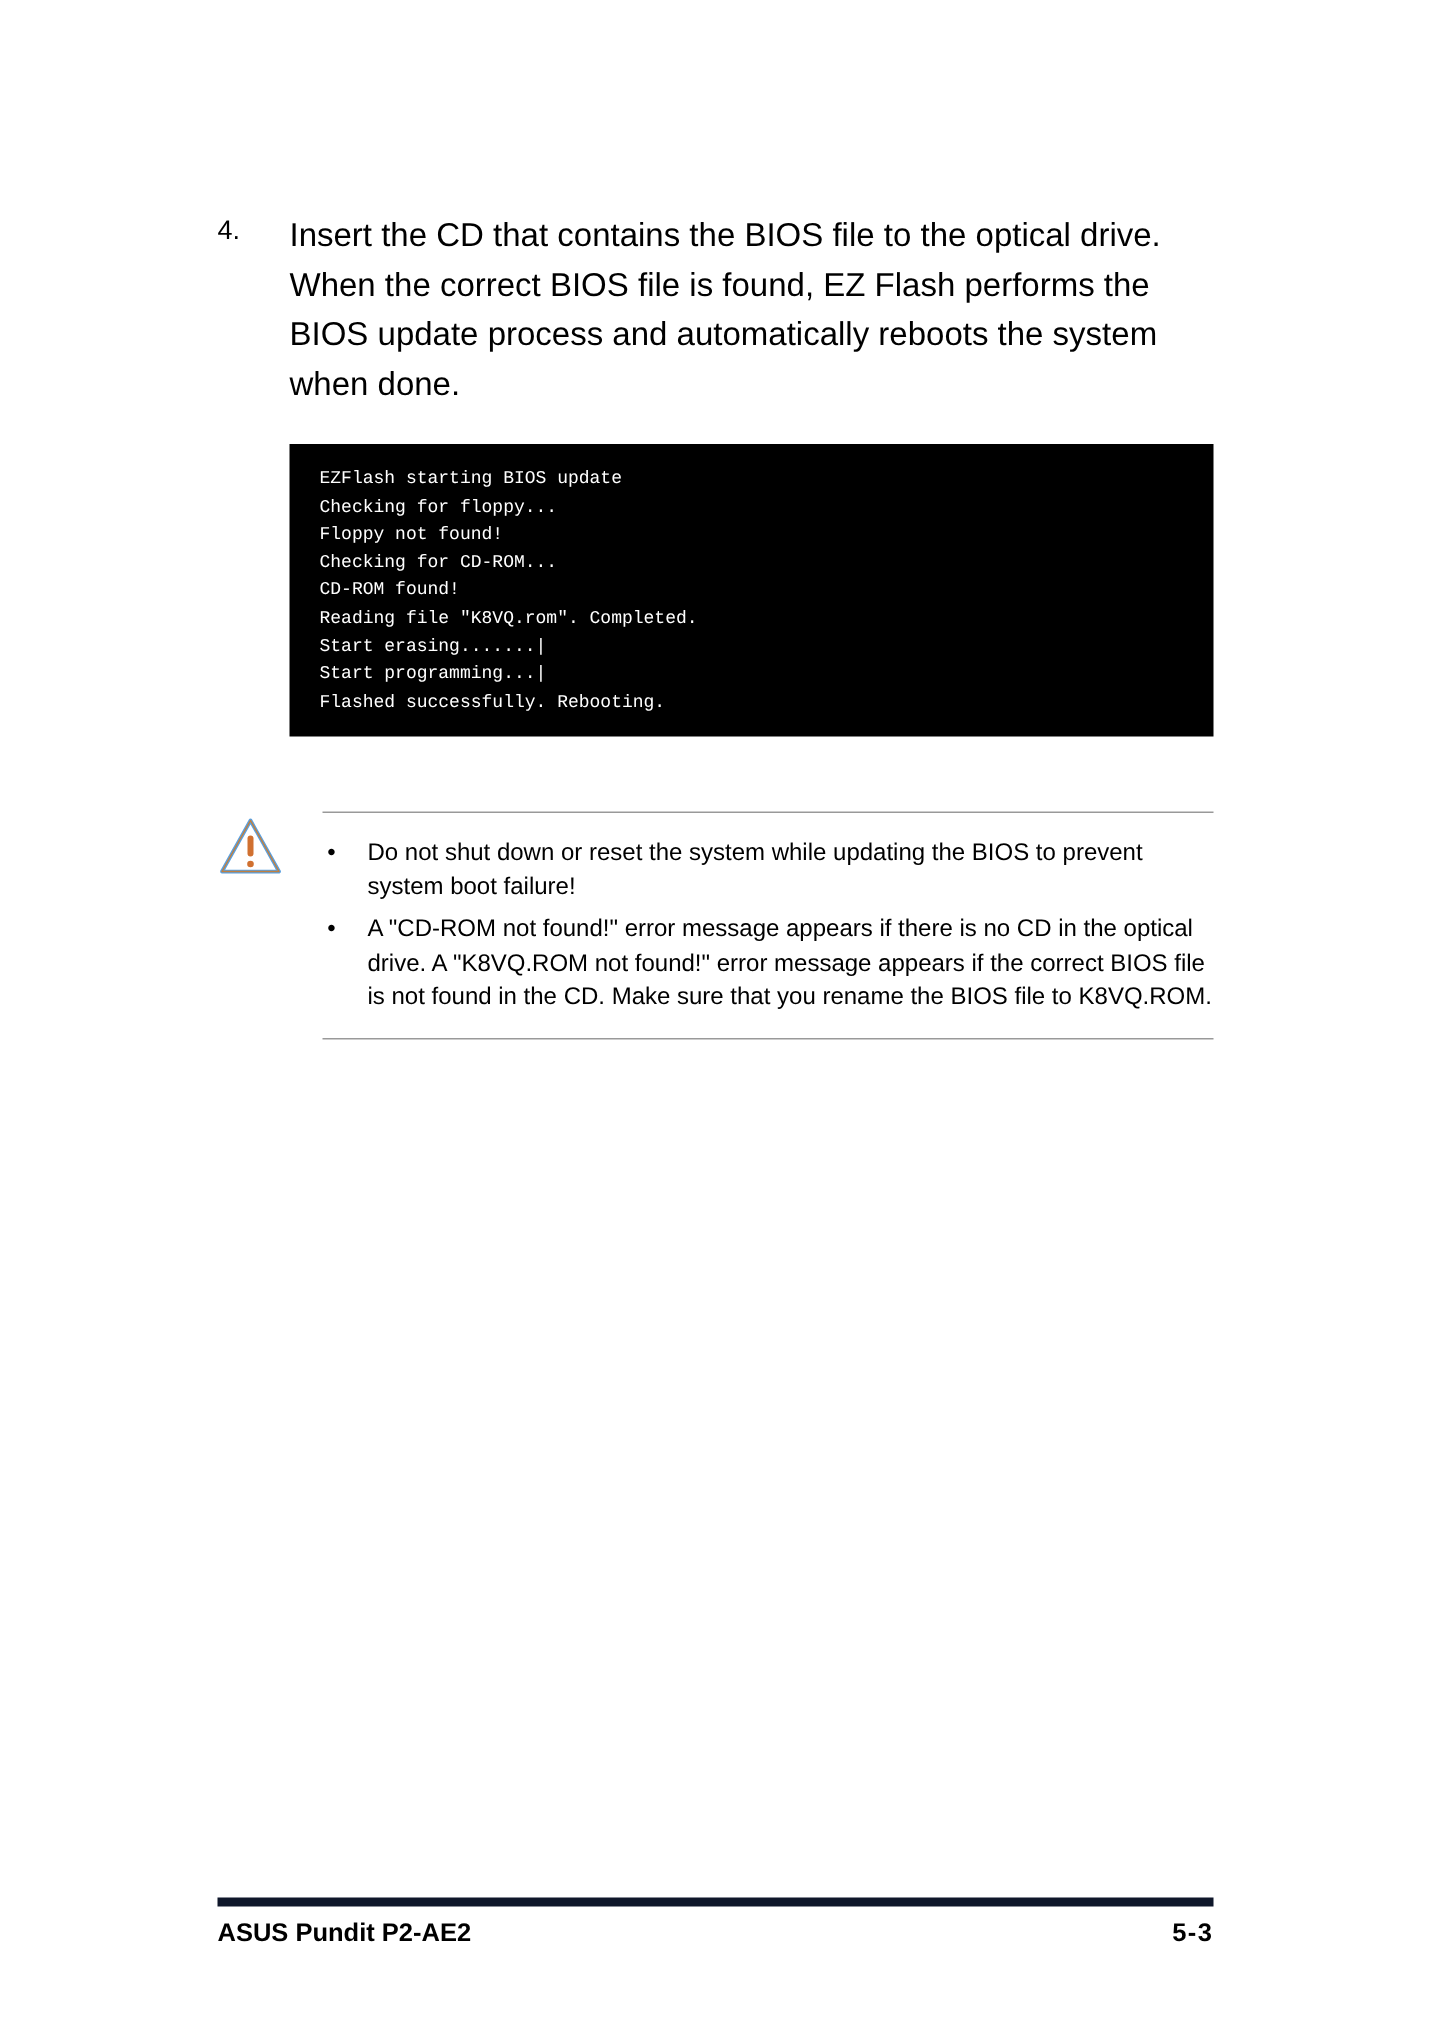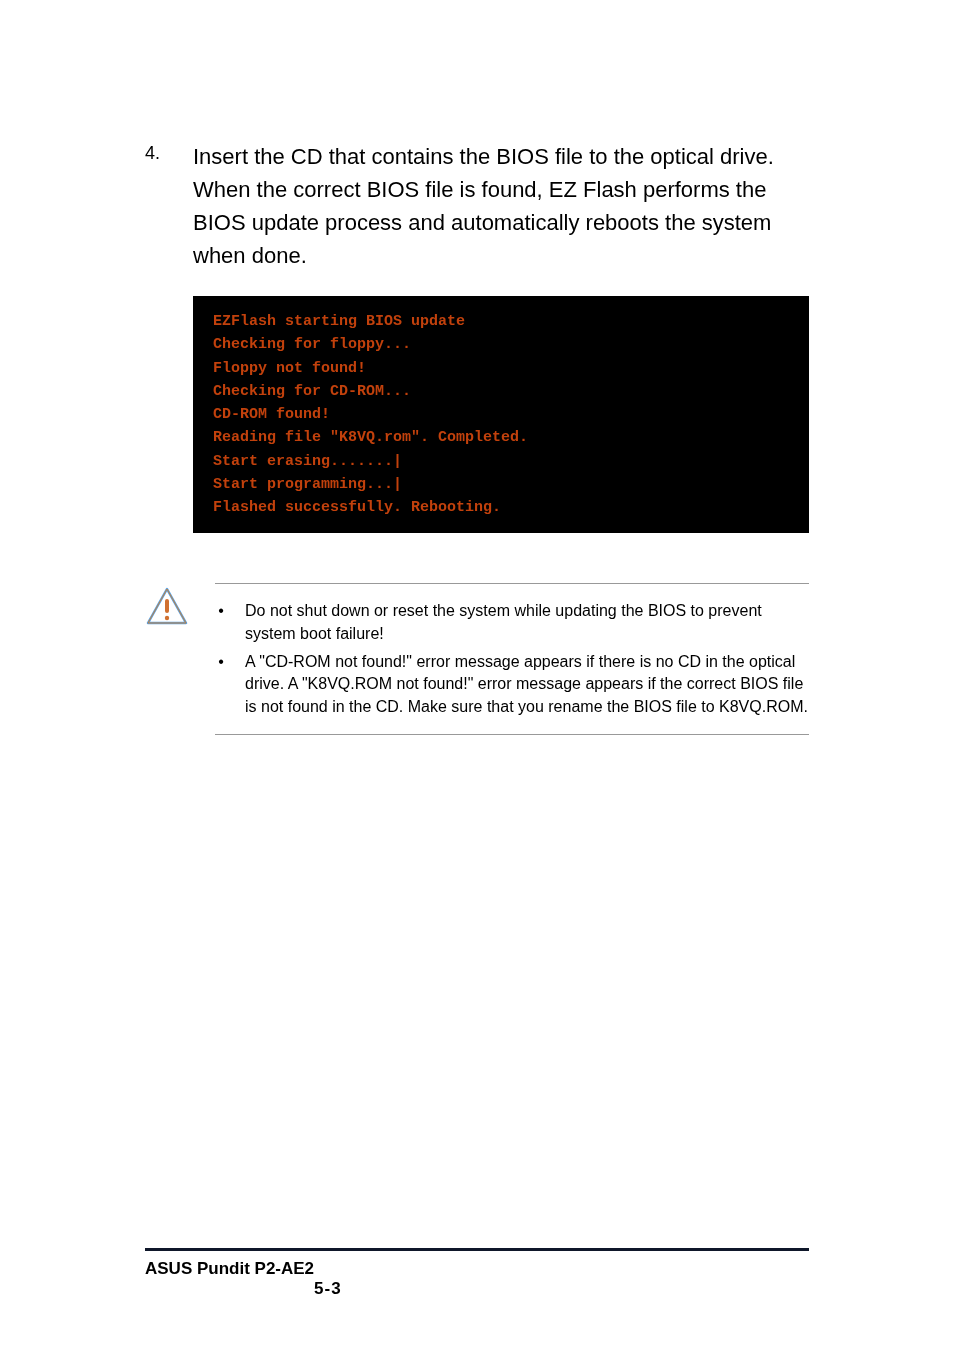--- a/index.html
+++ b/index.html
@@ -24,24 +24,24 @@
       line-height: 1.5;
       width: 20px;
       flex-shrink: 0;
     }
     .step-text {
       font-size: 22px;
       line-height: 1.5;
     }
     .terminal {
       background: #000;
-      color: #c2410c;
+      color: #ffffff;
       font-family: "Courier New", Courier, monospace;
-      font-size: 15px;
-      font-weight: bold;
+      font-size: 12px;
+      font-weight: normal;
       line-height: 1.55;
       padding: 14px 20px 14px 20px;
       margin-left: 48px;
       margin-bottom: 50px;
       white-space: pre;
     }
     .note-row {
       display: flex;
       gap: 26px;
     }
@@ -70,30 +70,29 @@
     }
     .bullet-text {
       font-size: 16px;
       line-height: 1.4;
     }
     .footer {
       position: absolute;
       bottom: 52px;
       left: 145px;
       right: 145px;
-      border-top: 3px solid #0f172a;
+      border-top: 6px solid #0f172a;
       padding-top: 8px;
       display: flex;
-      justify-content: flex-start;
+      justify-content: space-between;
       font-weight: bold;
       font-size: 17px;
     }
     .footer-right {
       letter-spacing: 1px;
-      margin-top: 20px;
     }
   </style>
 </head>
 <body>
 
 <div class="page">
   <div class="step-row">
     <div class="step-num">4.</div>
     <div class="step-text">Insert the CD that contains the BIOS file to the optical drive. When the correct BIOS file is found, EZ Flash performs the BIOS update process and automatically reboots the system when done.</div>
   </div>

